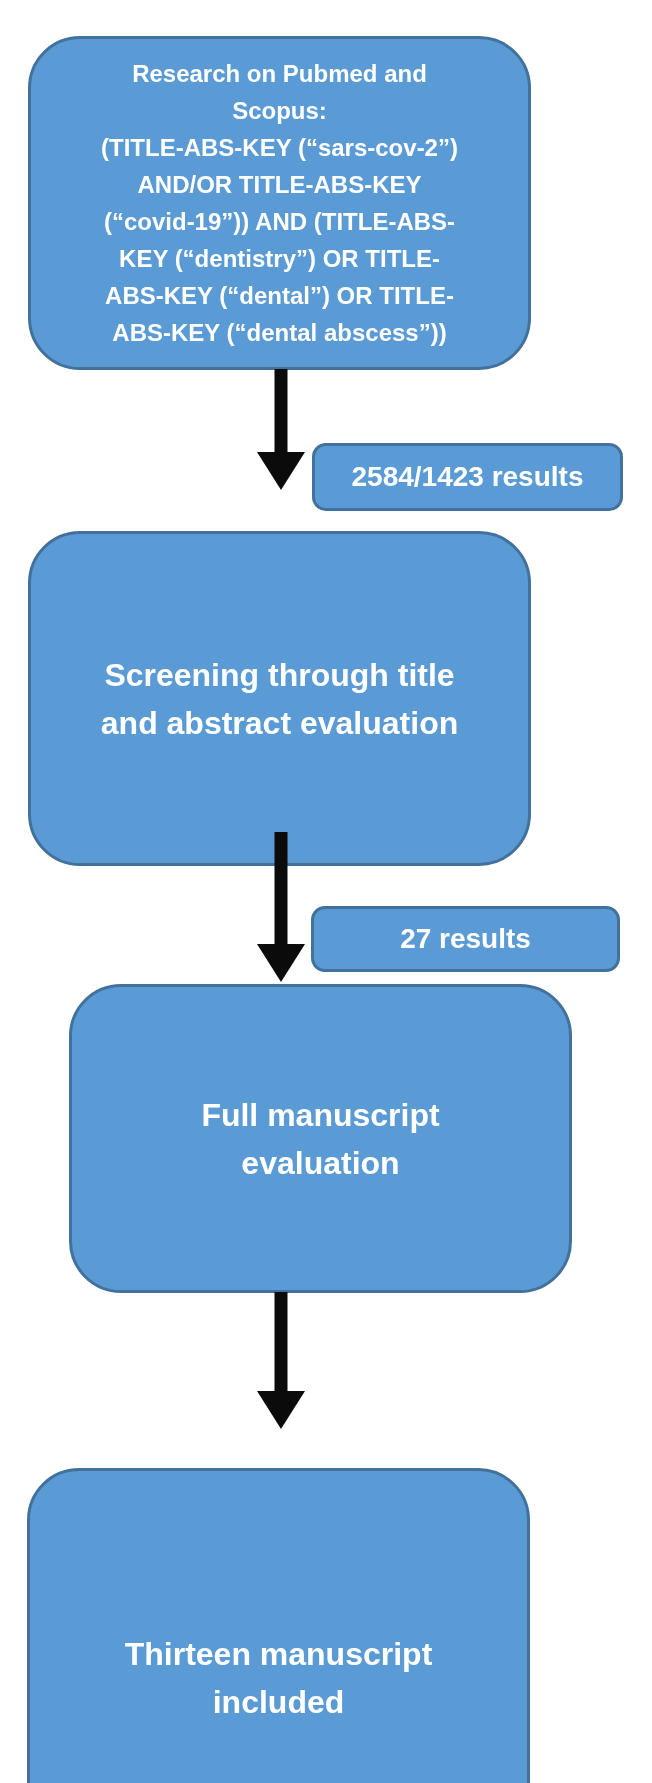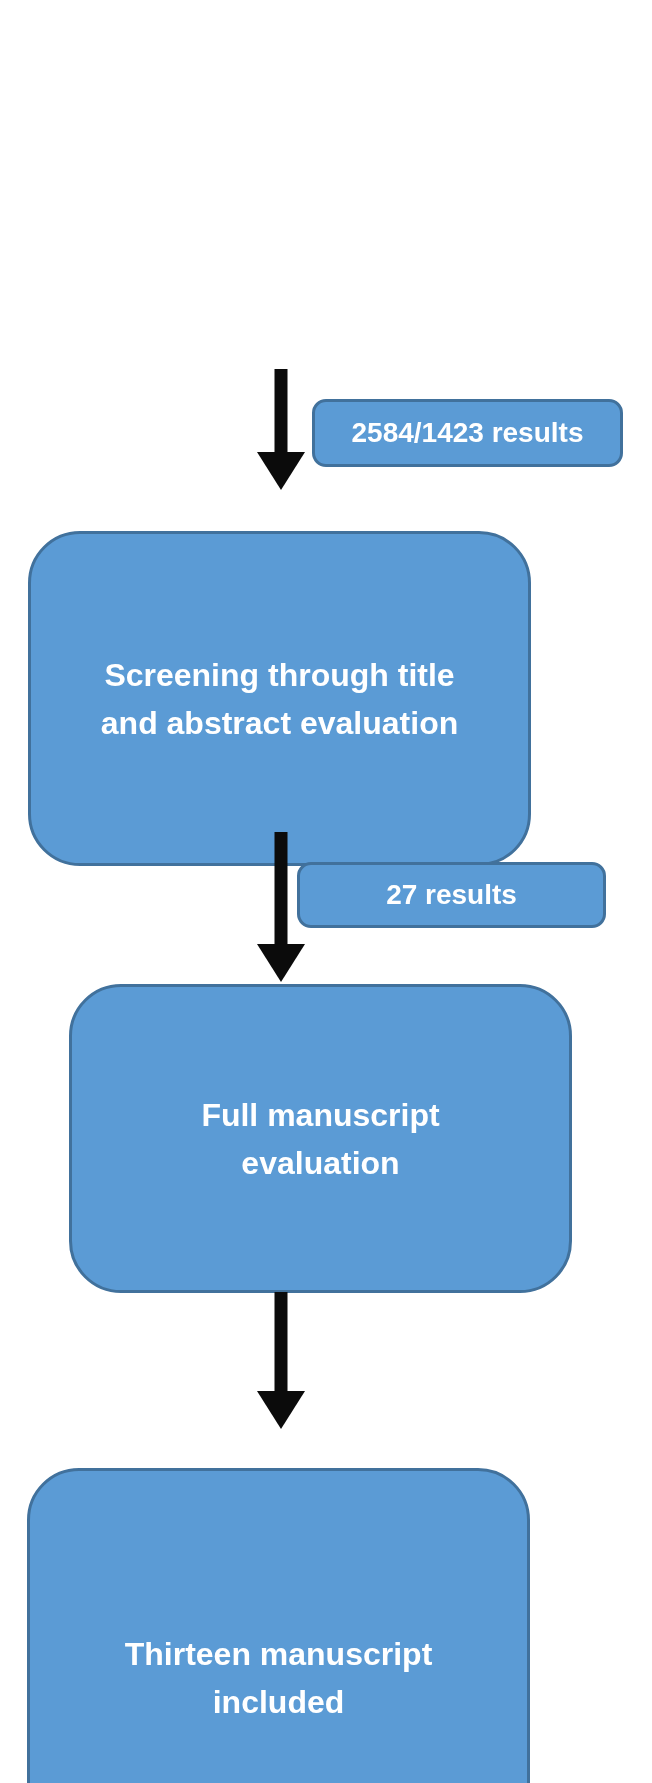--- a/index.html
+++ b/index.html
@@ -46,23 +46,24 @@
     background: #5b9bd5;
     border: 3px solid #41719c;
     border-radius: 14px;
     display: flex;
     align-items: center;
     justify-content: center;
     color: #ffffff;
     font-size: 28px;
     font-weight: 700;
     text-align: left;
+    margin-top: 44px;
   }
   .badge1 { left: 312px; top: 399px; width: 311px; height: 68px; }
-  .badge2 { left: 297px; top: 862px; width: 309px; height: 66px; }
+  .badge2 { left: 311px; top: 862px; width: 309px; height: 66px; }
 
   .arrow { position: absolute; }
   .arrow1 { left: 257px; top: 369px; width: 48px; height: 121px; }
   .arrow2 { left: 257px; top: 832px; width: 48px; height: 150px; }
   .arrow3 { left: 257px; top: 1292px; width: 48px; height: 137px; }
   .arrow .shaft {
     position: absolute;
     top: 0;
     bottom: 34px;
     left: 50%;
@@ -80,20 +81,30 @@
     border-left: 24px solid transparent;
     border-right: 24px solid transparent;
     border-top: 38px solid #0b0b0b;
   }
 </style>
 </head>
 <body>
 
 <div class="stage">
 
+  <div class="node node1">
+    <div class="node-text">Research on Pubmed and
+Scopus:
+(TITLE-ABS-KEY (“sars-cov-2”)
+AND/OR TITLE-ABS-KEY
+(“covid-19”)) AND (TITLE-ABS-
+KEY (“dentistry”) OR TITLE-
+ABS-KEY (“dental”) OR TITLE-
+ABS-KEY (“dental abscess”))</div>
+  </div>
 
   <div class="arrow arrow1">
     <div class="shaft"></div>
     <div class="head"></div>
   </div>
 
   <div class="badge badge1">
     <span>2584/1423 results</span>
   </div>
 

